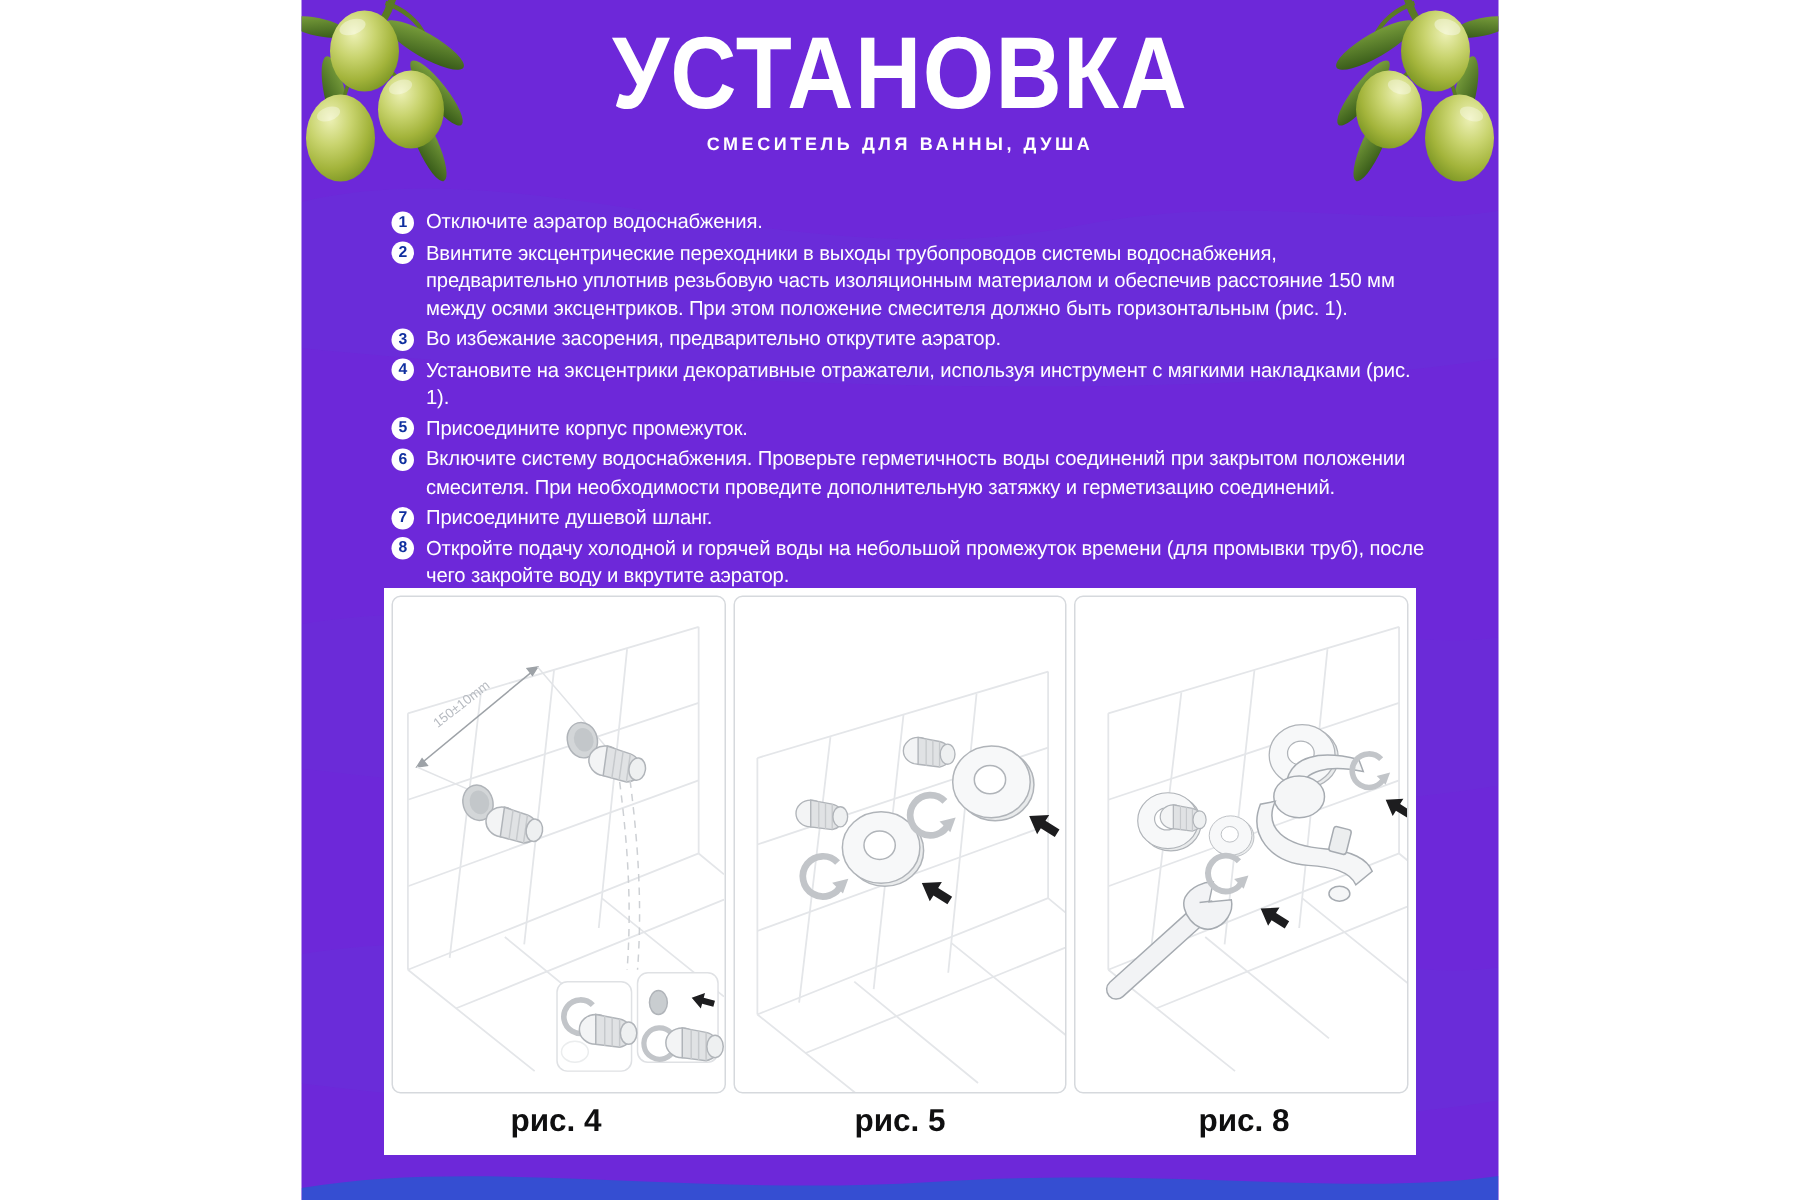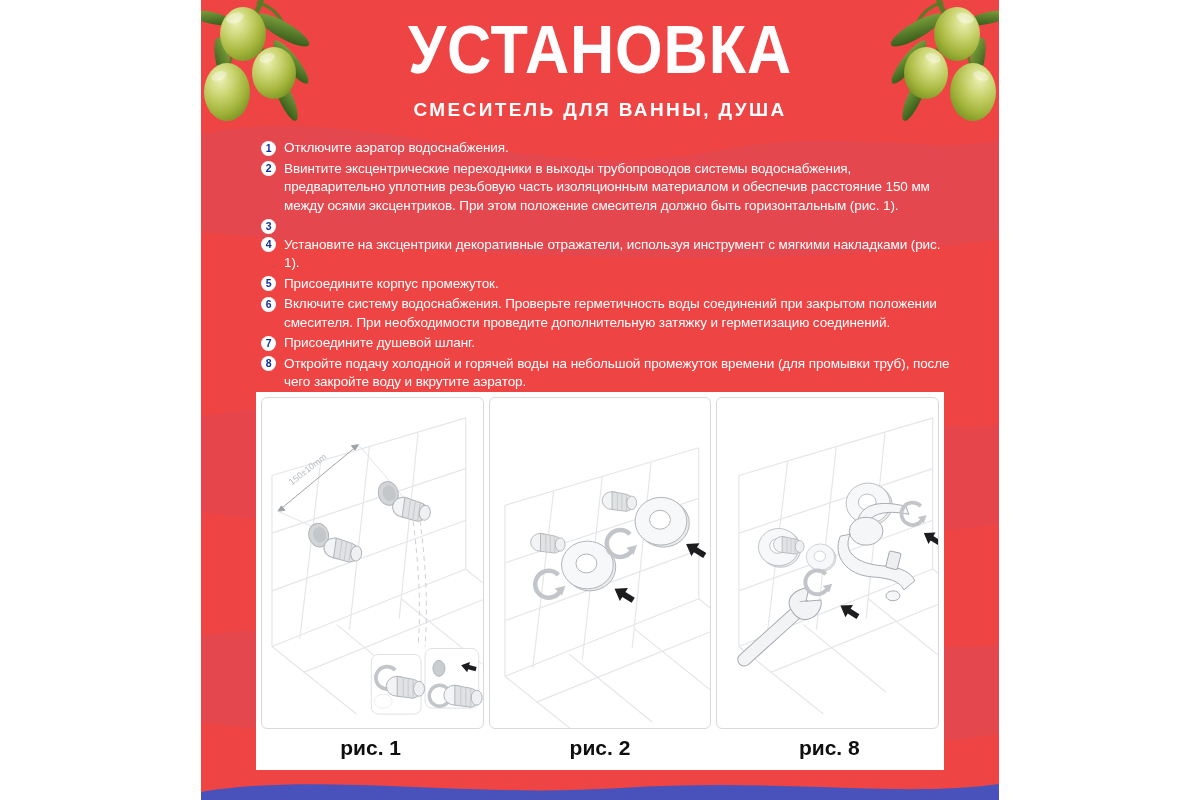--- a/index.html
+++ b/index.html
@@ -1,24 +1,24 @@
 <!DOCTYPE html>
 <html><head>
 <meta charset="utf-8">
 <style>
   html,body{margin:0;padding:0;background:#ffffff;font-family:"Liberation Sans",sans-serif;}
   .canvas{position:relative;width:1200px;height:800px;background:#ffffff;overflow:hidden;}
-  .board{position:absolute;left:201px;top:0;width:798px;height:800px;background:#ef4444;overflow:hidden;}
+  .board{position:absolute;left:201px;top:0;width:798px;height:800px;background:#6d28d9;overflow:hidden;}
   .bg-waves{position:absolute;left:0;top:0;width:798px;height:800px;}
   .olive{position:absolute;top:-4px;width:122px;height:132px;pointer-events:none;}
   .olive-left{left:-4px;}
   .olive-right{right:-4px;}
   .hdr{position:absolute;left:0;top:14px;width:798px;text-align:center;color:#ffffff;}
   .hdr h1{margin:0;font-size:68px;font-weight:800;letter-spacing:1px;transform:scaleX(.9);transform-origin:center;line-height:1.05;}
-  .hdr .sub{margin-top:14px;font-size:19px;font-weight:700;letter-spacing:2.4px;}
+  .hdr .sub{margin-top:4px;font-size:12px;font-weight:700;letter-spacing:2.4px;}
   .steps{position:absolute;left:60px;top:139px;width:692px;margin:0;padding:0;list-style:none;color:#ffffff;}
   .step{display:flex;align-items:flex-start;gap:8px;margin:0 0 2px 0;font-size:13.5px;line-height:18.5px;letter-spacing:-0.1px;}
   .badge{flex:0 0 auto;width:15px;height:15px;margin-top:1.5px;border-radius:50%;background:#ffffff;color:#0f2f9f;
          font-size:10.5px;font-weight:700;display:flex;align-items:center;justify-content:center;}
   .figures{position:absolute;left:55px;top:392px;width:688px;height:378px;background:#ffffff;}
   .fig-row{display:flex;gap:5px;padding:5px 5px 0 5px;}
   .fig-box{flex:1;height:330px;border:1px solid #d6d9dd;border-radius:6px;background:#ffffff;overflow:hidden;}
   .fig-box svg{width:100%;height:100%;display:block;}
   .caption-row{display:flex;height:38px;align-items:center;}
   .fig-caption{flex:1;text-align:center;font-size:21px;font-weight:700;color:#0f0f10;}
@@ -123,20 +123,21 @@
       <li class="step">
         <span class="badge">1</span>
         <span>Отключите аэратор водоснабжения.</span>
       </li>
       <li class="step">
         <span class="badge">2</span>
         <span>Ввинтите эксцентрические переходники в выходы трубопроводов системы водоснабжения, предварительно уплотнив резьбовую часть изоляционным материалом и обеспечив расстояние 150 мм между осями эксцентриков. При этом положение смесителя должно быть горизонтальным (рис. 1).</span>
       </li>
       <li class="step">
         <span class="badge">3</span>
+        <span>Во избежание засорения, предварительно открутите аэратор.</span>
       </li>
       <li class="step">
         <span class="badge">4</span>
         <span>Установите на эксцентрики декоративные отражатели, используя инструмент с мягкими накладками (рис. 1).</span>
       </li>
       <li class="step">
         <span class="badge">5</span>
         <span>Присоедините корпус промежуток.</span>
       </li>
       <li class="step">
@@ -222,20 +223,20 @@
             <use href="#wrench" transform="translate(82,214) rotate(-42)"></use>
             <use href="#cclip" transform="translate(100,186) scale(0.8)"></use>
             <use href="#barrow" transform="translate(138,226) rotate(212) scale(0.8)"></use>
             <use href="#cclip" transform="translate(196,117) scale(0.75)"></use>
             <use href="#barrow" transform="translate(221,152) rotate(212) scale(0.75)"></use>
           </svg>
         </div>
       </div>
 
       <div class="caption-row">
-        <div class="fig-caption">рис. 1</div>
-        <div class="fig-caption">рис. 2</div>
+        <div class="fig-caption">рис. 4</div>
+        <div class="fig-caption">рис. 5</div>
         <div class="fig-caption">рис. 8</div>
       </div>
     </div>
 
   </div>
 </div>
 
 </body></html>

